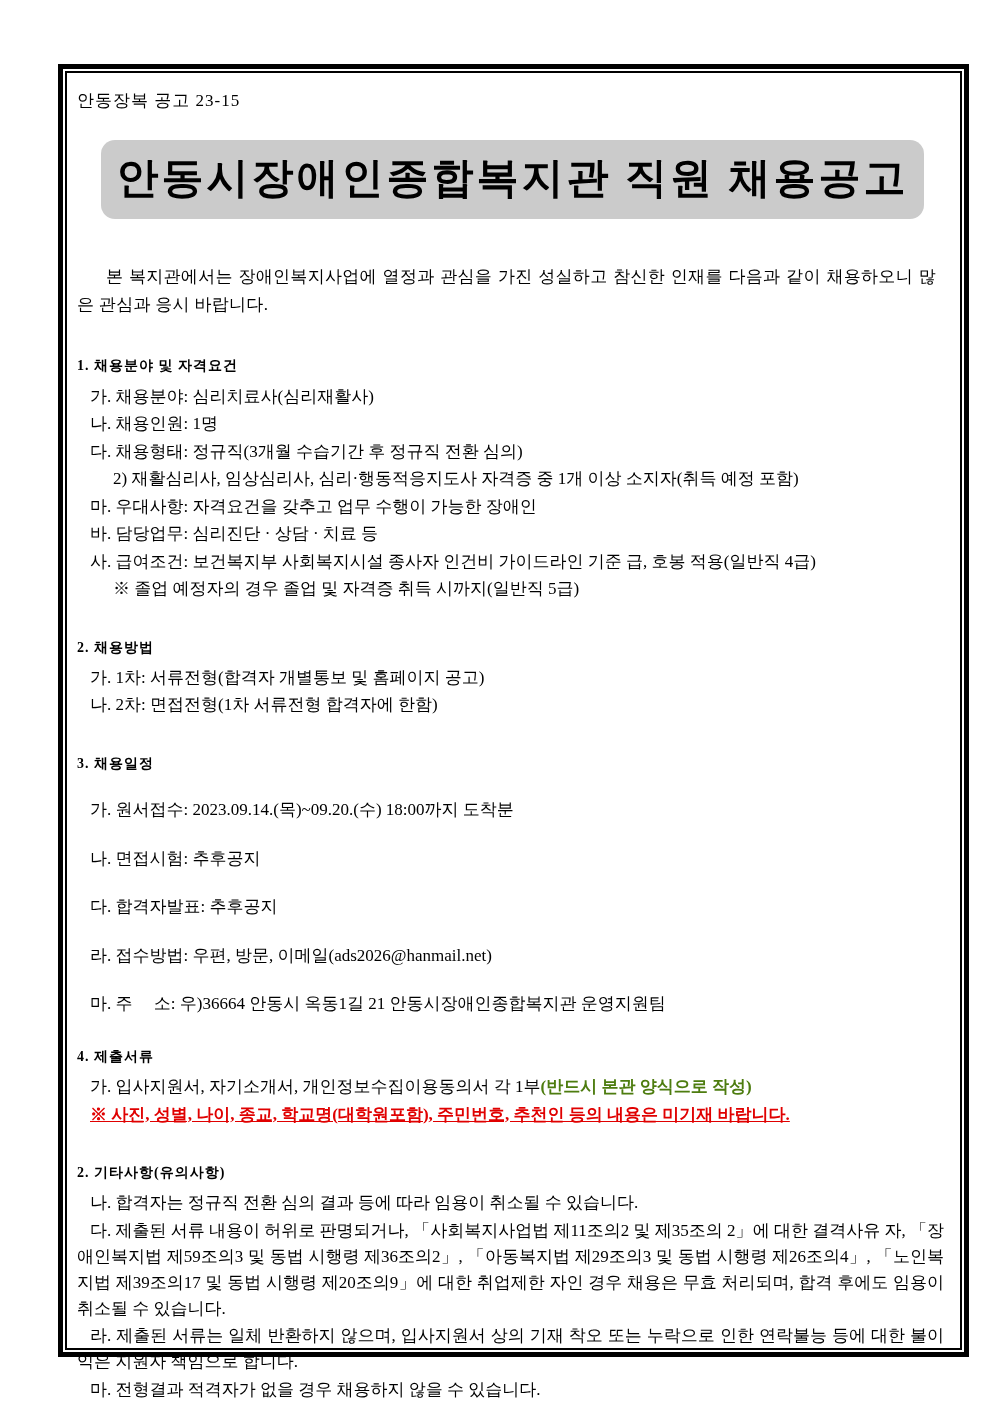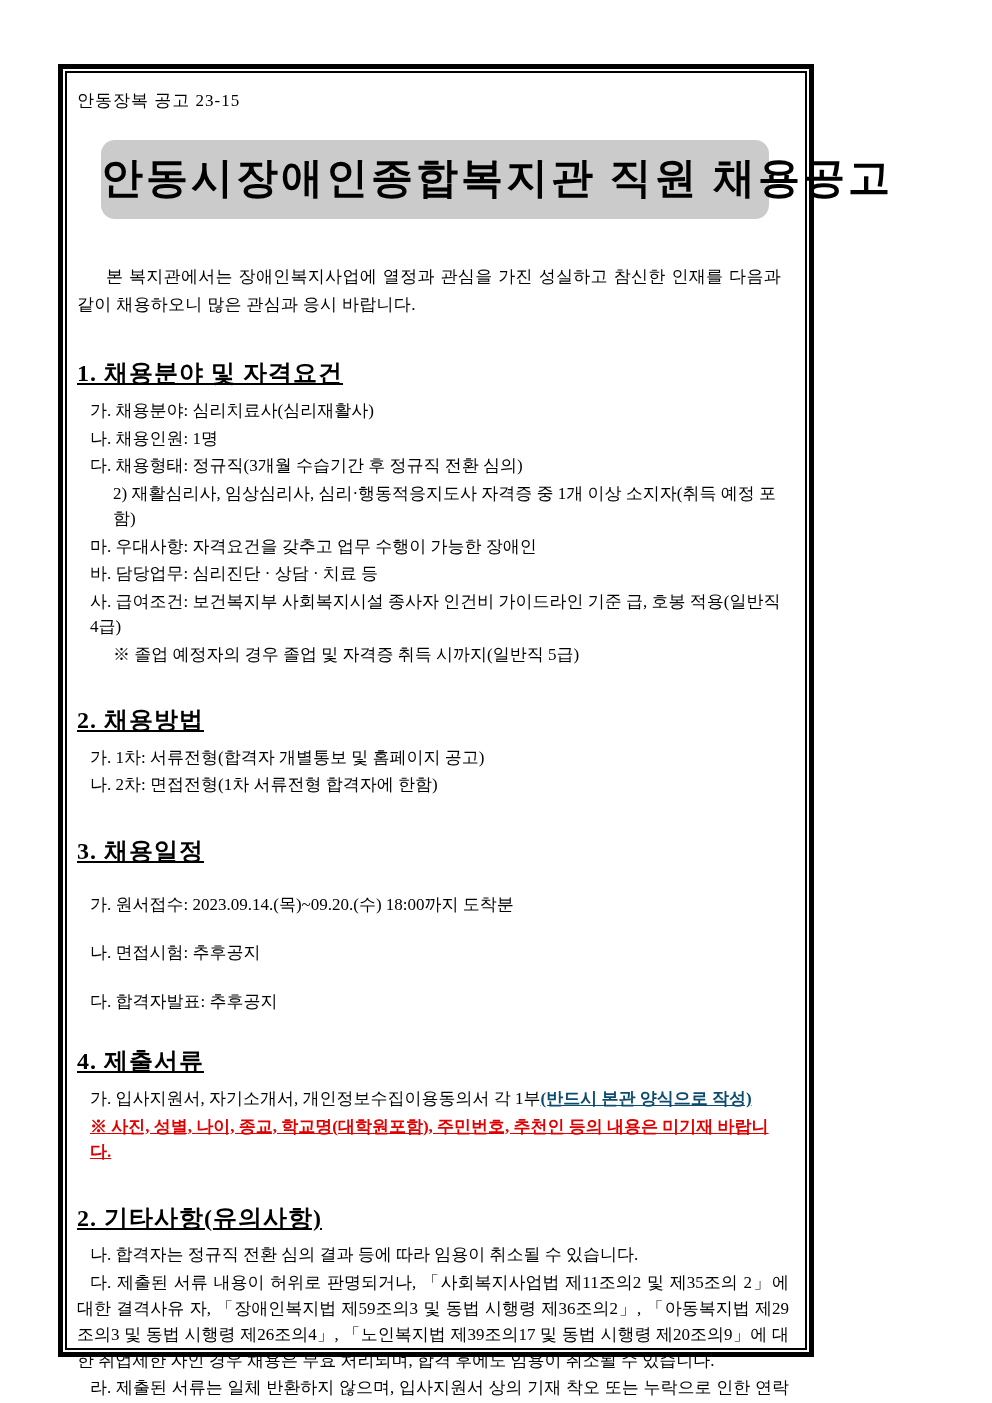--- a/index.html
+++ b/index.html
@@ -2,21 +2,21 @@
 <html lang="ko"><head>
 <meta charset="utf-8">
 <style>
   html,body { margin:0; padding:0; }
   body {
     width:992px; height:1403px; background:#ffffff; position:relative;
     font-family:"Liberation Serif","DejaVu Serif",serif; color:#000;
     -webkit-font-smoothing:antialiased;
   }
   .page-border {
-    position:absolute; left:58px; top:64px; width:756px; height:1293px;
+    position:absolute; left:58px; top:64px; width:911px; height:1293px;
     border:5px solid #000; box-sizing:border-box;
   }
   .page-inner {
     position:absolute; inset:2px; border:2px solid #000;
   }
   .content {
     position:absolute; inset:0; padding:16px 16px 0 10px; box-sizing:border-box;
     font-size:17px; line-height:1.45;
   }
   .doc-no { font-size:17px; letter-spacing:1px; }
@@ -26,30 +26,30 @@
   }
   .title-banner .title-text {
     font-size:42px; font-weight:bold; letter-spacing:3px; white-space:nowrap;
   }
   .intro {
     margin:44px 8px 0 0; text-indent:1.7em; line-height:1.7;
     text-align:justify; letter-spacing:0.3px;
   }
   section { display:block; }
   .sec-heading {
-    font-size:24px; font-weight:bold; margin:36px 0 7px 0; letter-spacing:1px;text-decoration:underline;
+    font-size:14px; font-weight:bold; margin:36px 0 7px 0; letter-spacing:1px;
   }
   .sec-heading.tight { margin-top:30px; }
   .item { margin:2px 0; padding-left:13px; line-height:1.5; }
   .item.sub { padding-left:36px; }
   .item.spaced { margin:23px 0; }
   .para {
     margin:2px 0; line-height:1.52; text-indent:13px; text-align:justify;
   }
-  .emph-blue { color:#0c4a6e; font-weight:bold; text-decoration:underline; }
+  .emph-blue { color:#4d7c0f; font-weight:bold; }
   .emph-red  { color:#e00000; font-weight:bold; text-decoration:underline; }
 </style>
 </head>
 <body>
 
 <div class="page-border">
   <div class="page-inner">
     <div class="content">
 
       <div class="doc-no">안동장복 공고 23-15</div>
@@ -76,20 +76,22 @@
         <div class="sec-heading">2. 채용방법</div>
         <p class="item">가. 1차: 서류전형(합격자 개별통보 및 홈페이지 공고)</p>
         <p class="item">나. 2차: 면접전형(1차 서류전형 합격자에 한함)</p>
       </section>
 
       <section>
         <div class="sec-heading">3. 채용일정</div>
         <p class="item spaced">가. 원서접수: 2023.09.14.(목)~09.20.(수) 18:00까지 도착분</p>
         <p class="item spaced">나. 면접시험: 추후공지</p>
         <p class="item spaced">다. 합격자발표: 추후공지</p>
+        <p class="item spaced">라. 접수방법: 우편, 방문, 이메일(ads2026@hanmail.net)</p>
+        <p class="item spaced">마. 주&nbsp;&nbsp;&nbsp;&nbsp;&nbsp;소: 우)36664 안동시 옥동1길 21 안동시장애인종합복지관 운영지원팀</p>
       </section>
 
       <section>
         <div class="sec-heading tight">4. 제출서류</div>
         <p class="item"><span>가. 입사지원서, 자기소개서, 개인정보수집이용동의서 각 1부</span><span class="emph-blue">(반드시 본관 양식으로 작성)</span></p>
         <p class="item emph-red">※ 사진, 성별, 나이, 종교, 학교명(대학원포함), 주민번호, 추천인 등의 내용은 미기재 바랍니다.</p>
       </section>
 
       <section>
         <div class="sec-heading">2. 기타사항(유의사항)</div>

